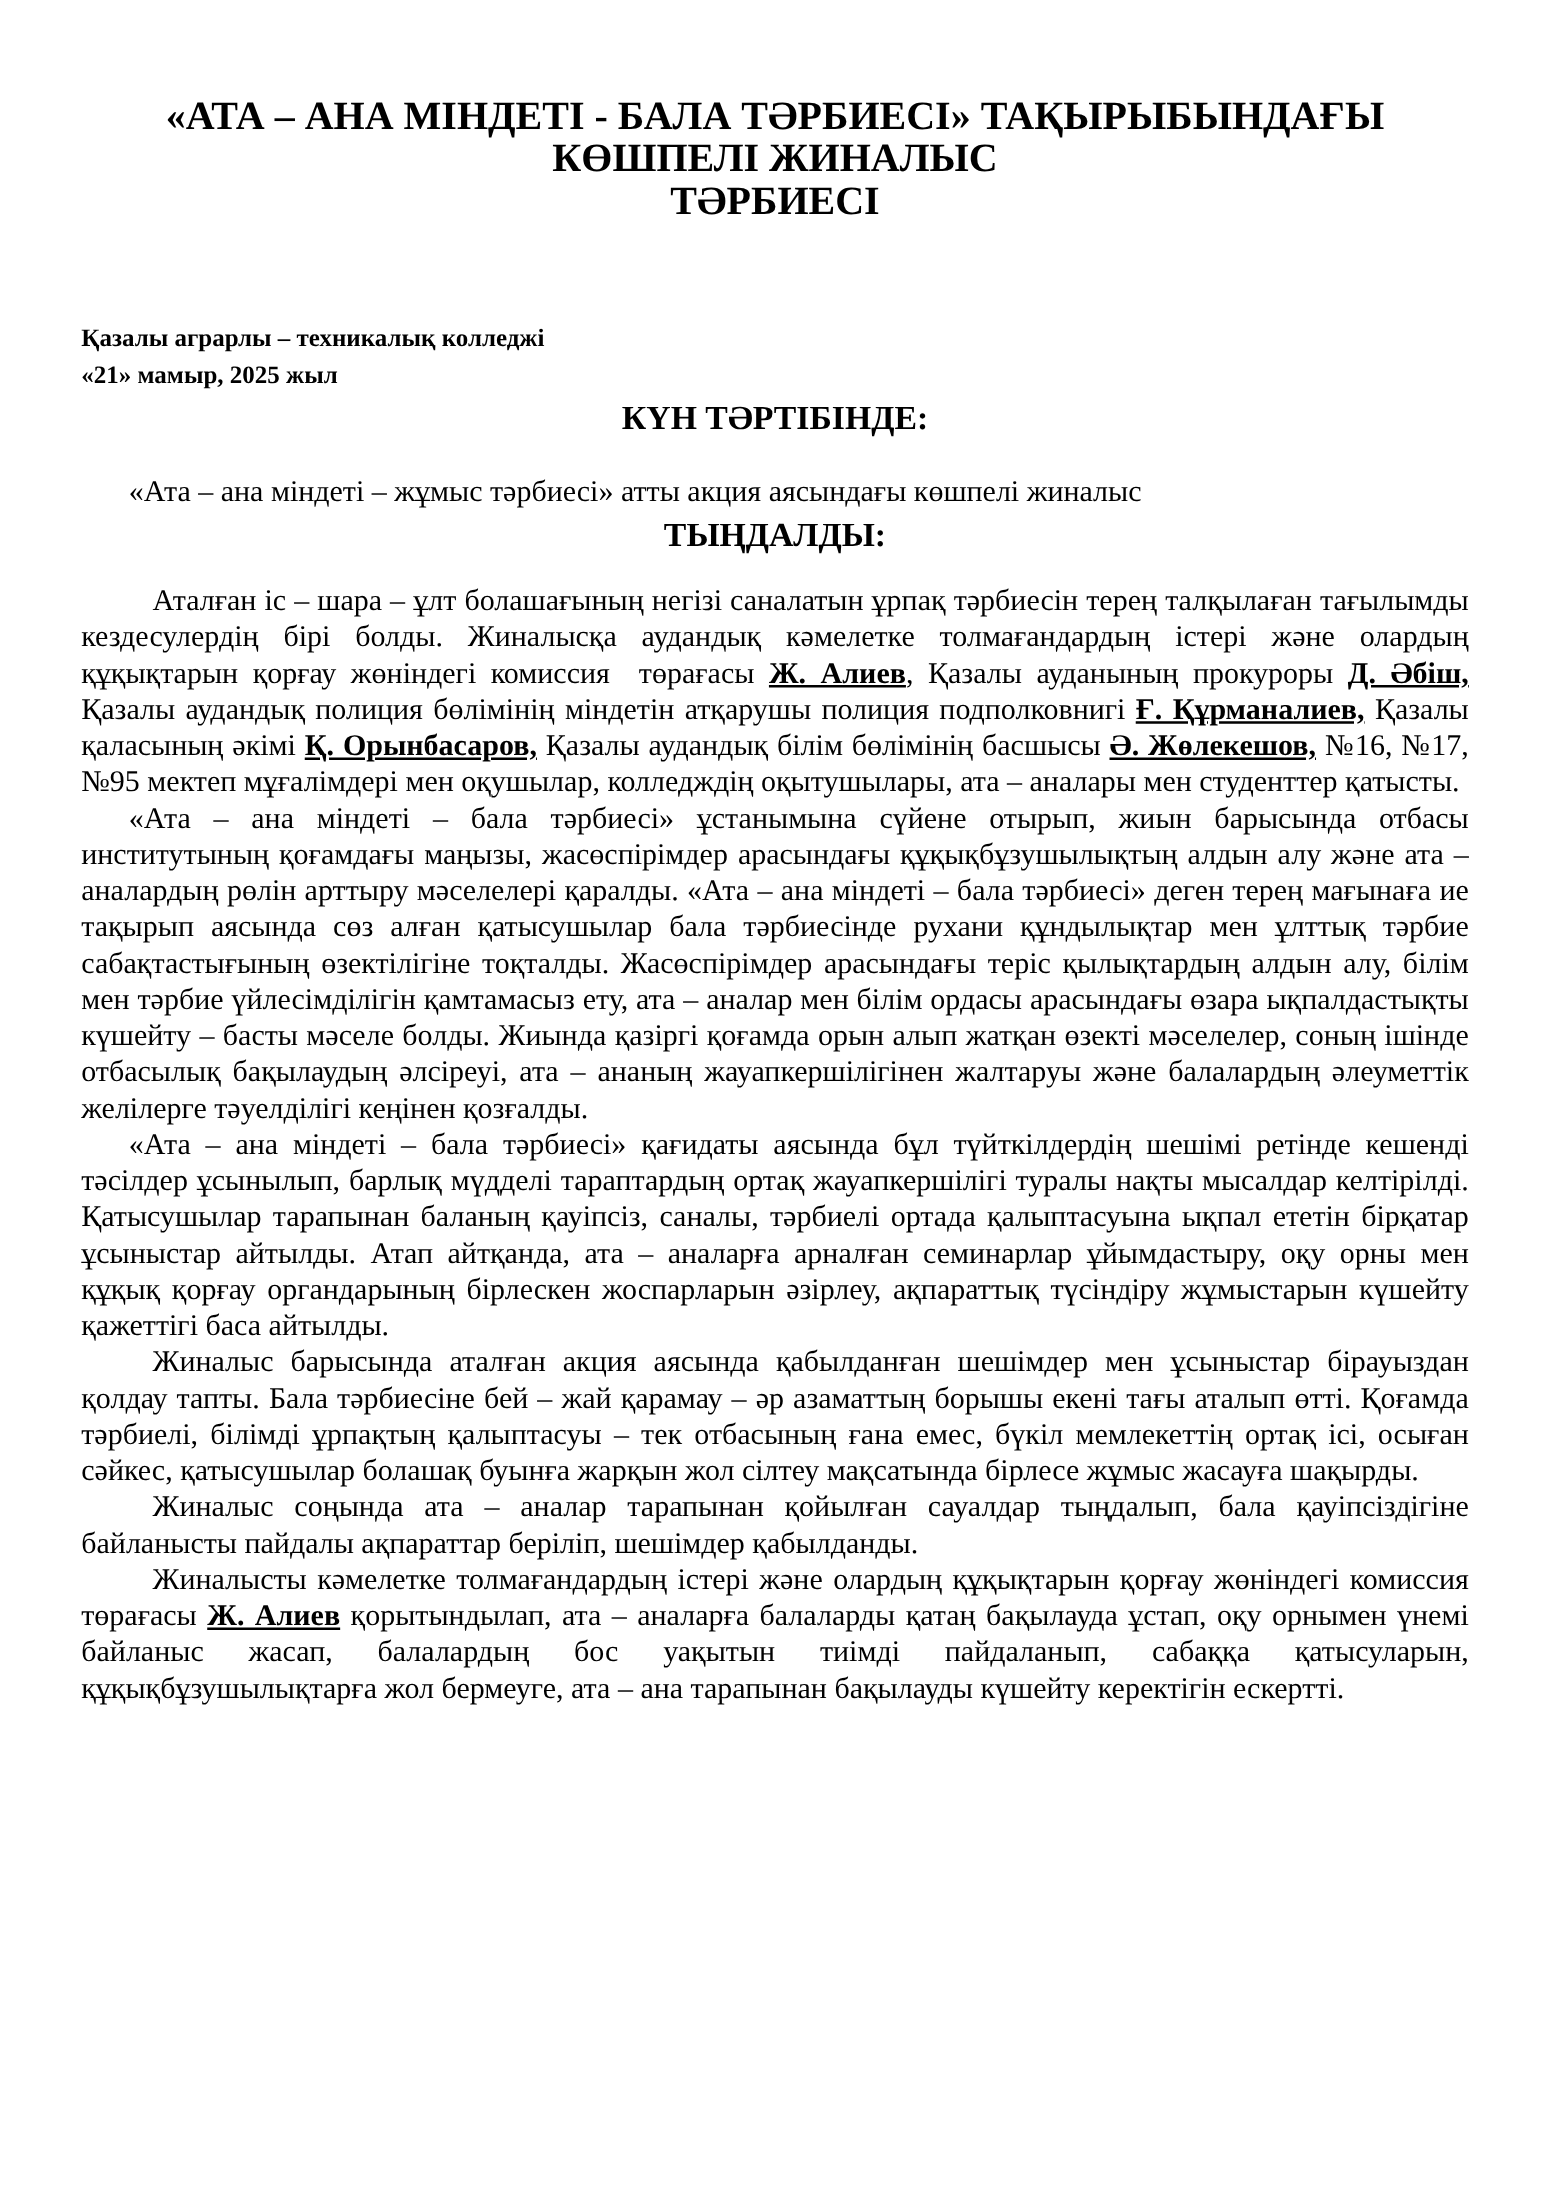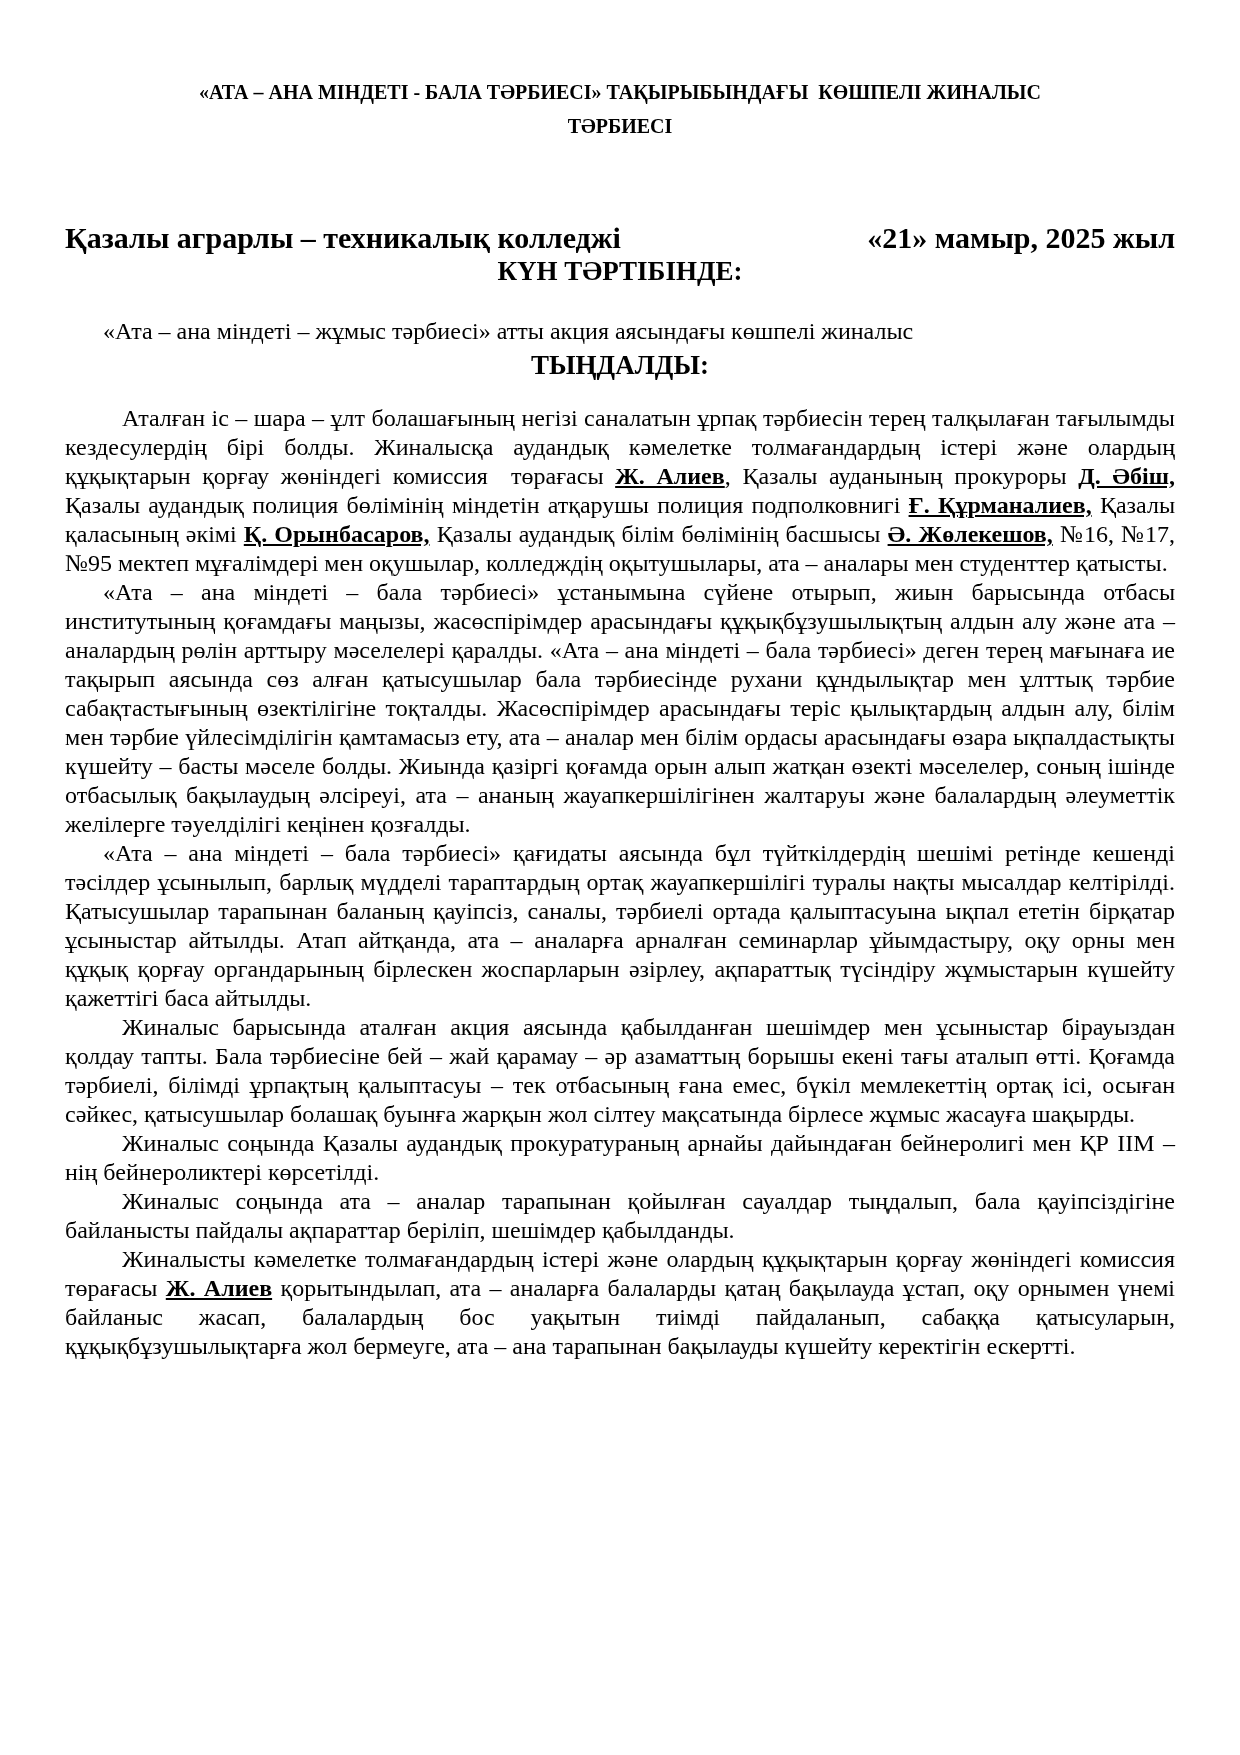--- a/index.html
+++ b/index.html
@@ -10,34 +10,35 @@
     color: #000000;
     font-family: "Liberation Serif", "DejaVu Serif", serif;
     overflow: hidden;
   }
   .page { padding: 75px 65px 0 65px; box-sizing: border-box; }
 
   .title {
     margin: 0;
     text-align: center;
     font-weight: bold;
-    font-size: 20px;
+    font-size: 32px;
     line-height: 34px;
     white-space: pre-wrap;
   }
 
   .header-row {
     display: flex;
     justify-content: space-between;
     align-items: baseline;
     margin-top: 80px;
     font-weight: bold;
-    font-size: 30px;
+    font-size: 20px;
     line-height: 29px;
     white-space: pre-wrap;
+    flex-direction: column;
   }
 
   h2.section {
     margin: 4px;
     text-align: center;
     font-weight: bold;
     font-size: 27px;
     line-height: 31px;
     white-space: pre-wrap;
   }
@@ -84,18 +85,17 @@
 
   <p class="agenda">«Ата – ана міндеті – жұмыс тәрбиесі» атты акция аясындағы көшпелі жиналыс</p>
 
   <h2 class="section heard-heading">ТЫҢДАЛДЫ:</h2>
 
   <div class="body">
       <p><span>Аталған іс – шара – ұлт болашағының негізі саналатын ұрпақ тәрбиесін терең талқылаған тағылымды кездесулердің бірі болды. Жиналысқа аудандық кәмелетке толмағандардың істері және олардың құқықтарын қорғау жөніндегі комиссия  төрағасы </span><span class="b">Ж. Алиев</span><span>, Қазалы ауданының прокуроры </span><span class="b">Д. Әбіш,</span><span>  Қазалы аудандық полиция бөлімінің міндетін атқарушы полиция подполковнигі </span><span class="b">Ғ. Құрманалиев,</span><span> Қазалы қаласының әкімі </span><span class="b">Қ. Орынбасаров,</span><span> Қазалы аудандық білім бөлімінің басшысы </span><span class="b">Ә. Жөлекешов,</span><span> №16, №17, №95 мектеп мұғалімдері мен оқушылар, колледждің оқытушылары, ата – аналары мен студенттер қатысты.</span></p>
       <p><span>«Ата – ана міндеті – бала тәрбиесі» ұстанымына сүйене отырып, жиын барысында отбасы институтының қоғамдағы маңызы, жасөспірімдер арасындағы құқықбұзушылықтың алдын алу және ата – аналардың рөлін арттыру мәселелері қаралды. «Ата – ана міндеті – бала тәрбиесі» деген терең мағынаға ие тақырып аясында сөз алған қатысушылар бала тәрбиесінде рухани құндылықтар мен ұлттық тәрбие сабақтастығының өзектілігіне тоқталды. Жасөспірімдер арасындағы теріс қылықтардың алдын алу, білім мен тәрбие үйлесімділігін қамтамасыз ету, ата – аналар мен білім ордасы арасындағы өзара ықпалдастықты күшейту – басты мәселе болды. Жиында қазіргі қоғамда орын алып жатқан өзекті мәселелер, соның ішінде отбасылық бақылаудың әлсіреуі, ата – ананың жауапкершілігінен жалтаруы және балалардың әлеуметтік желілерге тәуелділігі кеңінен қозғалды.</span></p>
       <p><span>«Ата – ана міндеті – бала тәрбиесі» қағидаты аясында бұл түйткілдердің шешімі ретінде кешенді тәсілдер ұсынылып, барлық мүдделі тараптардың ортақ жауапкершілігі туралы нақты мысалдар келтірілді. Қатысушылар тарапынан баланың қауіпсіз, саналы, тәрбиелі ортада қалыптасуына ықпал ететін бірқатар ұсыныстар айтылды. Атап айтқанда, ата – аналарға арналған семинарлар ұйымдастыру, оқу орны мен құқық қорғау органдарының бірлескен жоспарларын әзірлеу, ақпараттық түсіндіру жұмыстарын күшейту қажеттігі баса айтылды.</span></p>
       <p><span>Жиналыс барысында аталған акция аясында қабылданған шешімдер мен ұсыныстар бірауыздан қолдау тапты. Бала тәрбиесіне бей – жай қарамау – әр азаматтың борышы екені тағы аталып өтті. Қоғамда тәрбиелі, білімді ұрпақтың қалыптасуы – тек отбасының ғана емес, бүкіл мемлекеттің ортақ ісі, осыған сәйкес, қатысушылар болашақ буынға жарқын жол сілтеу мақсатында бірлесе жұмыс жасауға шақырды.</span></p>
-      <p><span>Жиналыс соңында Қазалы аудандық прокуратураның арнайы дайындаған бейнеролигі мен ҚР ІІМ – нің бейнероликтері көрсетілді.</span></p>
       <p><span>Жиналыс соңында ата – аналар тарапынан қойылған сауалдар тыңдалып, бала қауіпсіздігіне байланысты пайдалы ақпараттар беріліп, шешімдер қабылданды.</span></p>
       <p><span>Жиналысты кәмелетке толмағандардың істері және олардың құқықтарын қорғау жөніндегі комиссия  төрағасы </span><span class="b">Ж. Алиев</span><span> қорытындылап, ата – аналарға балаларды қатаң бақылауда ұстап, оқу орнымен үнемі байланыс жасап, балалардың бос уақытын тиімді пайдаланып, сабаққа қатысуларын, құқықбұзушылықтарға жол бермеуге, ата – ана тарапынан бақылауды күшейту керектігін ескертті.</span></p>
     </div>
 
 </div>
 
 </body></html>

